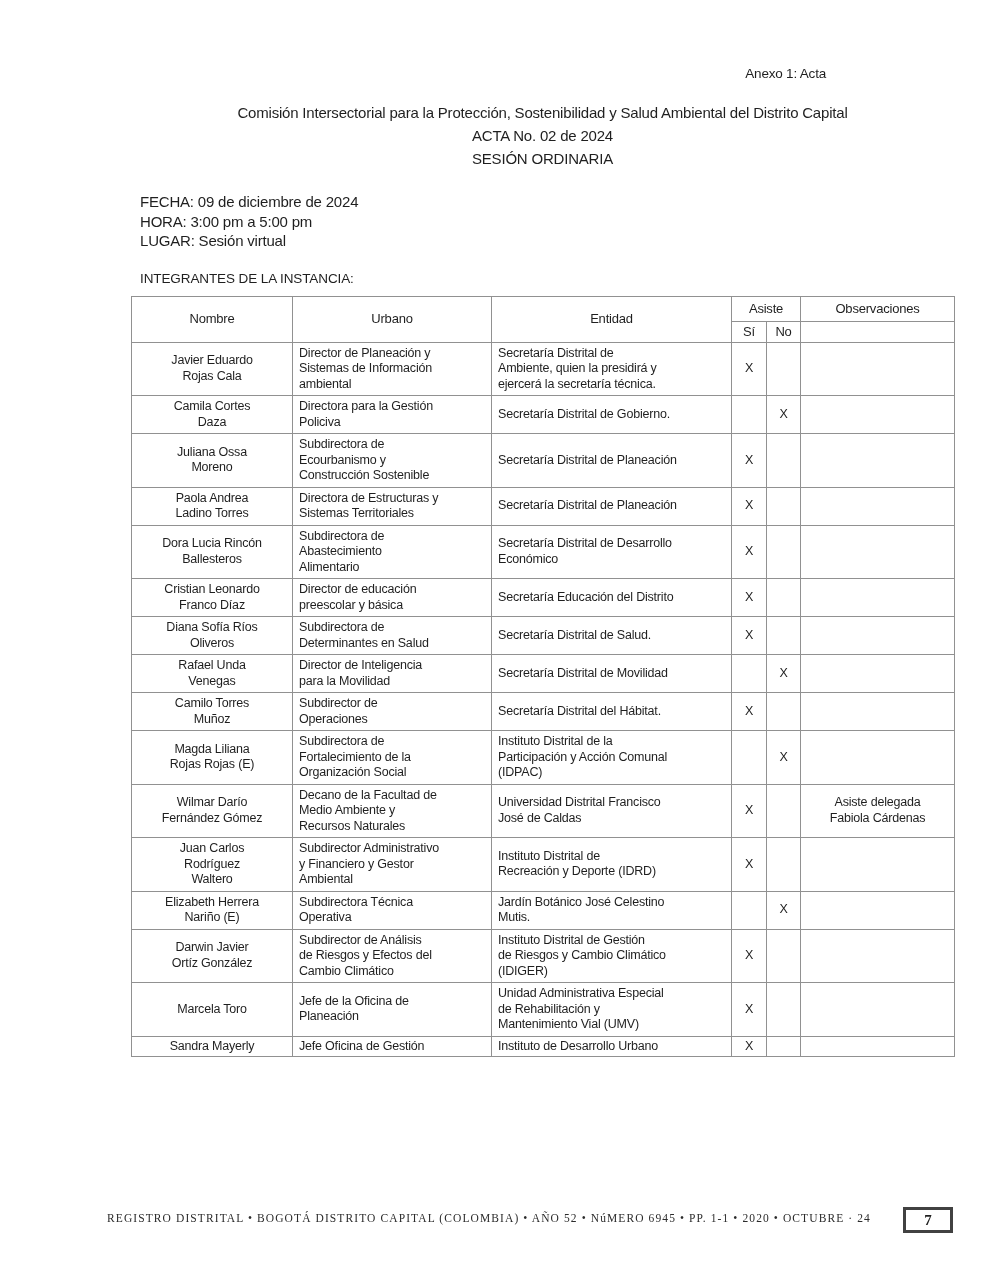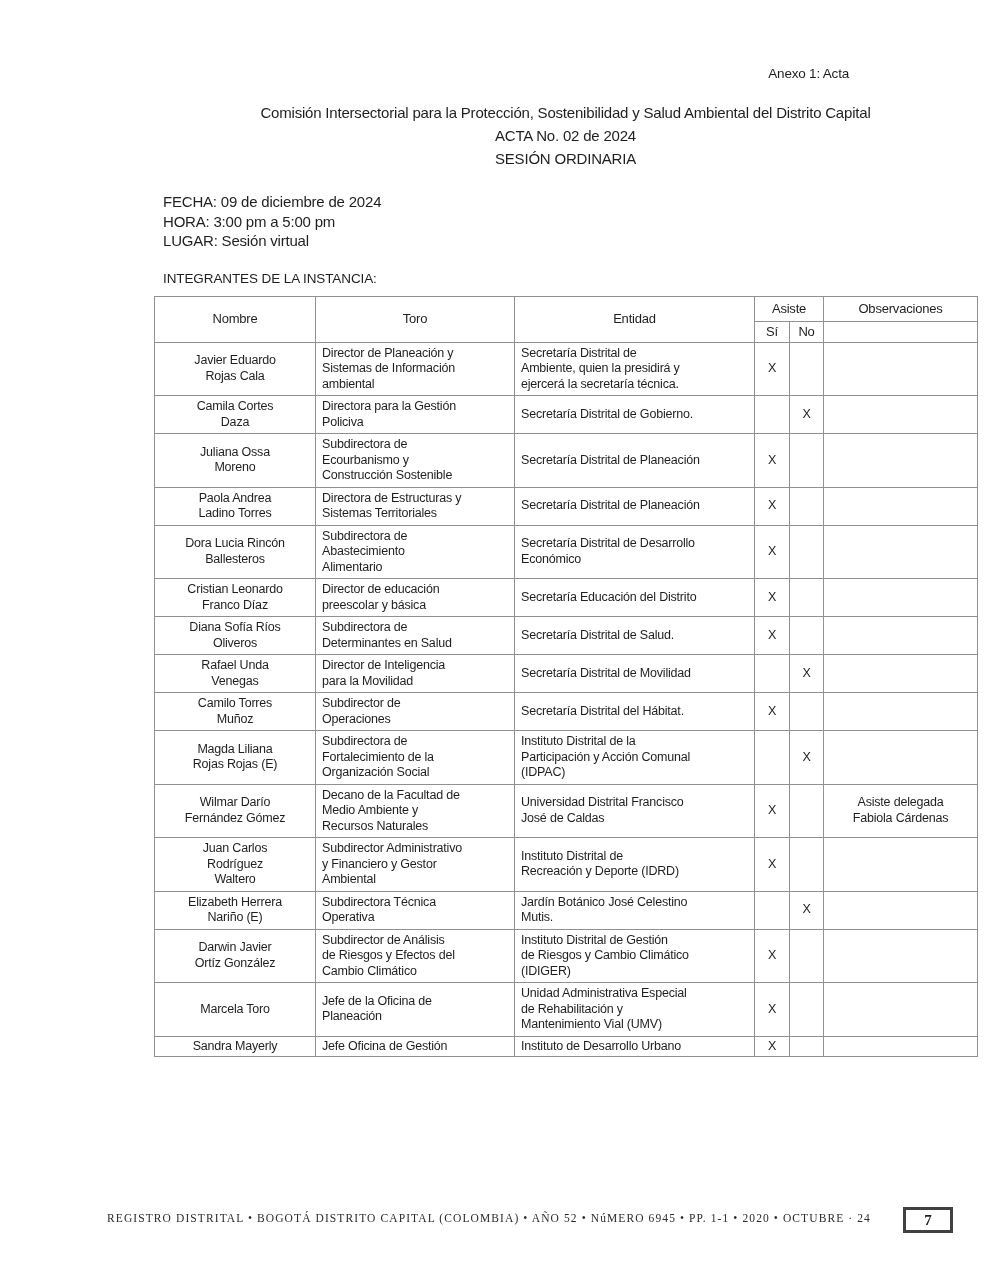--- a/index.html
+++ b/index.html
@@ -4,21 +4,21 @@
 <style>
   html,body{margin:0;padding:0;}
   body{
     width:1000px;height:1278px;
     background:#ffffff;
     color:#1f1f1f;
     font-family:"Liberation Sans","DejaVu Sans",sans-serif;
     position:relative;
     overflow:hidden;
   }
-  .page{position:relative;width:914px;height:1278px;padding-left:23px;}
+  .page{position:relative;width:914px;height:1278px;}
 
   
   .anexo{
     padding-top:66px;
     padding-right:88px;
     text-align:right;
     font-size:13.5px;
     letter-spacing:-0.2px;
   }
 
@@ -136,21 +136,21 @@
       <col class="c-nombre">
         <col class="c-cargo">
         <col class="c-entidad">
       <col class="c-si">
         <col class="c-no">
         <col class="c-obs">
     </colgroup>
     <thead>
       <tr class="h1">
         <th rowspan="2">Nombre</th>
-        <th rowspan="2">Toro</th>
+        <th rowspan="2">Urbano</th>
         <th rowspan="2">Entidad</th>
         <th colspan="2">Asiste</th>
         <th>Observaciones</th>
       </tr>
       <tr class="h2">
         <th>Sí</th>
         <th>No</th>
         <th></th>
       </tr>
     </thead>

